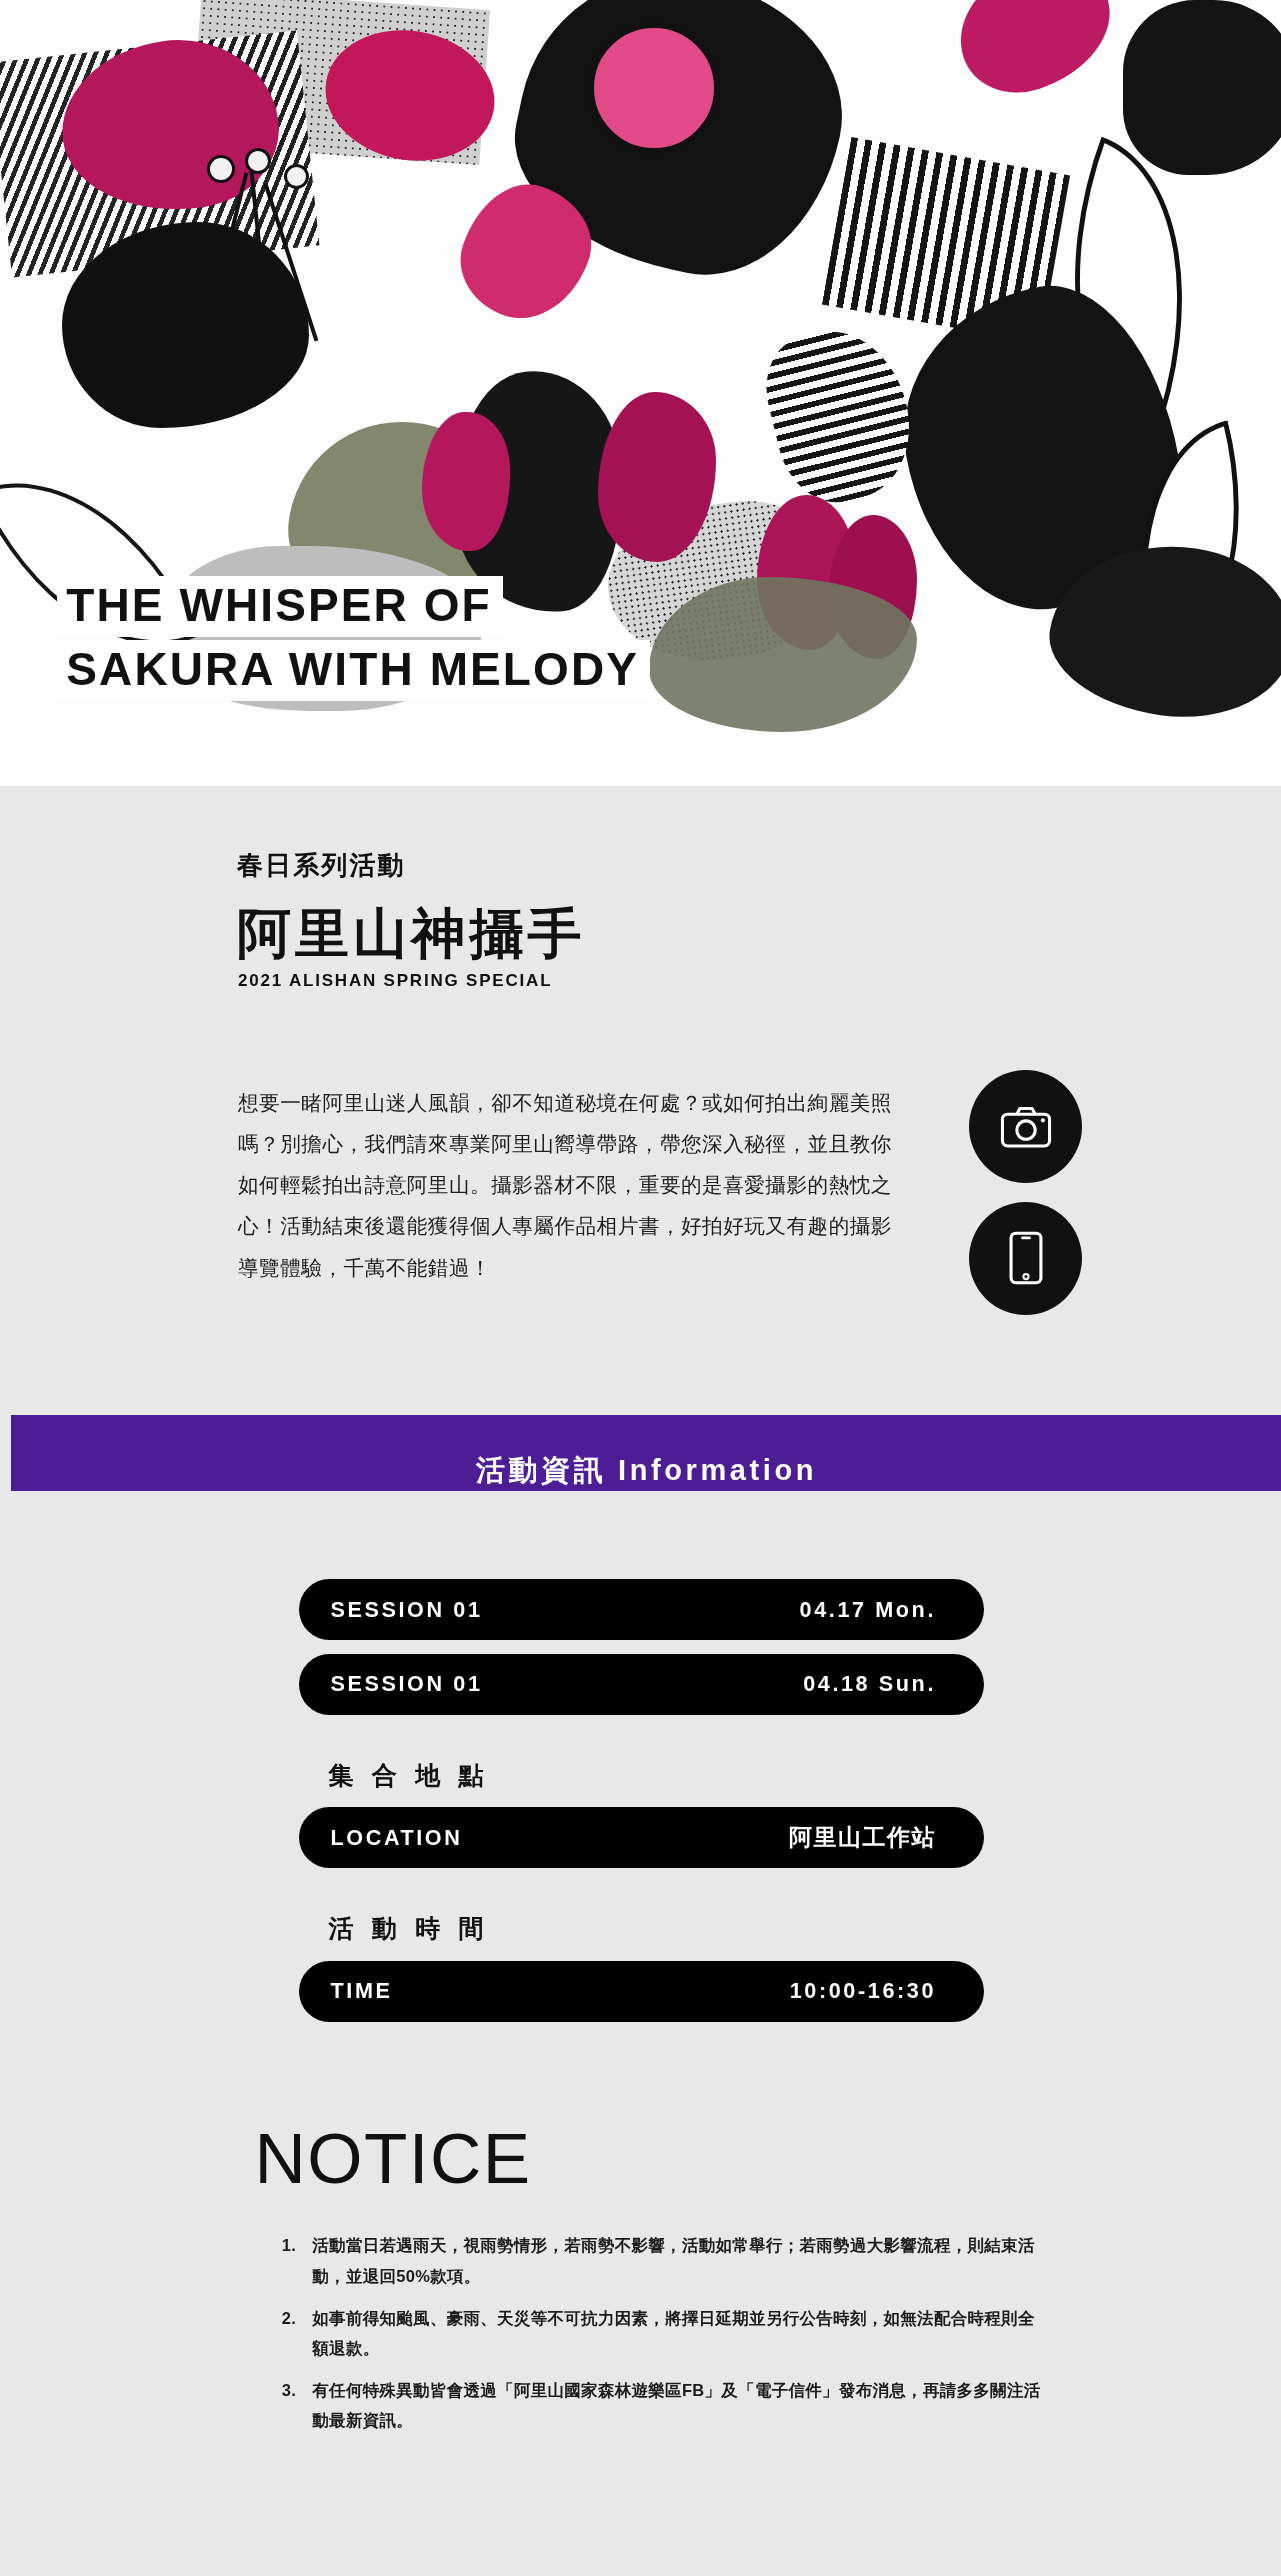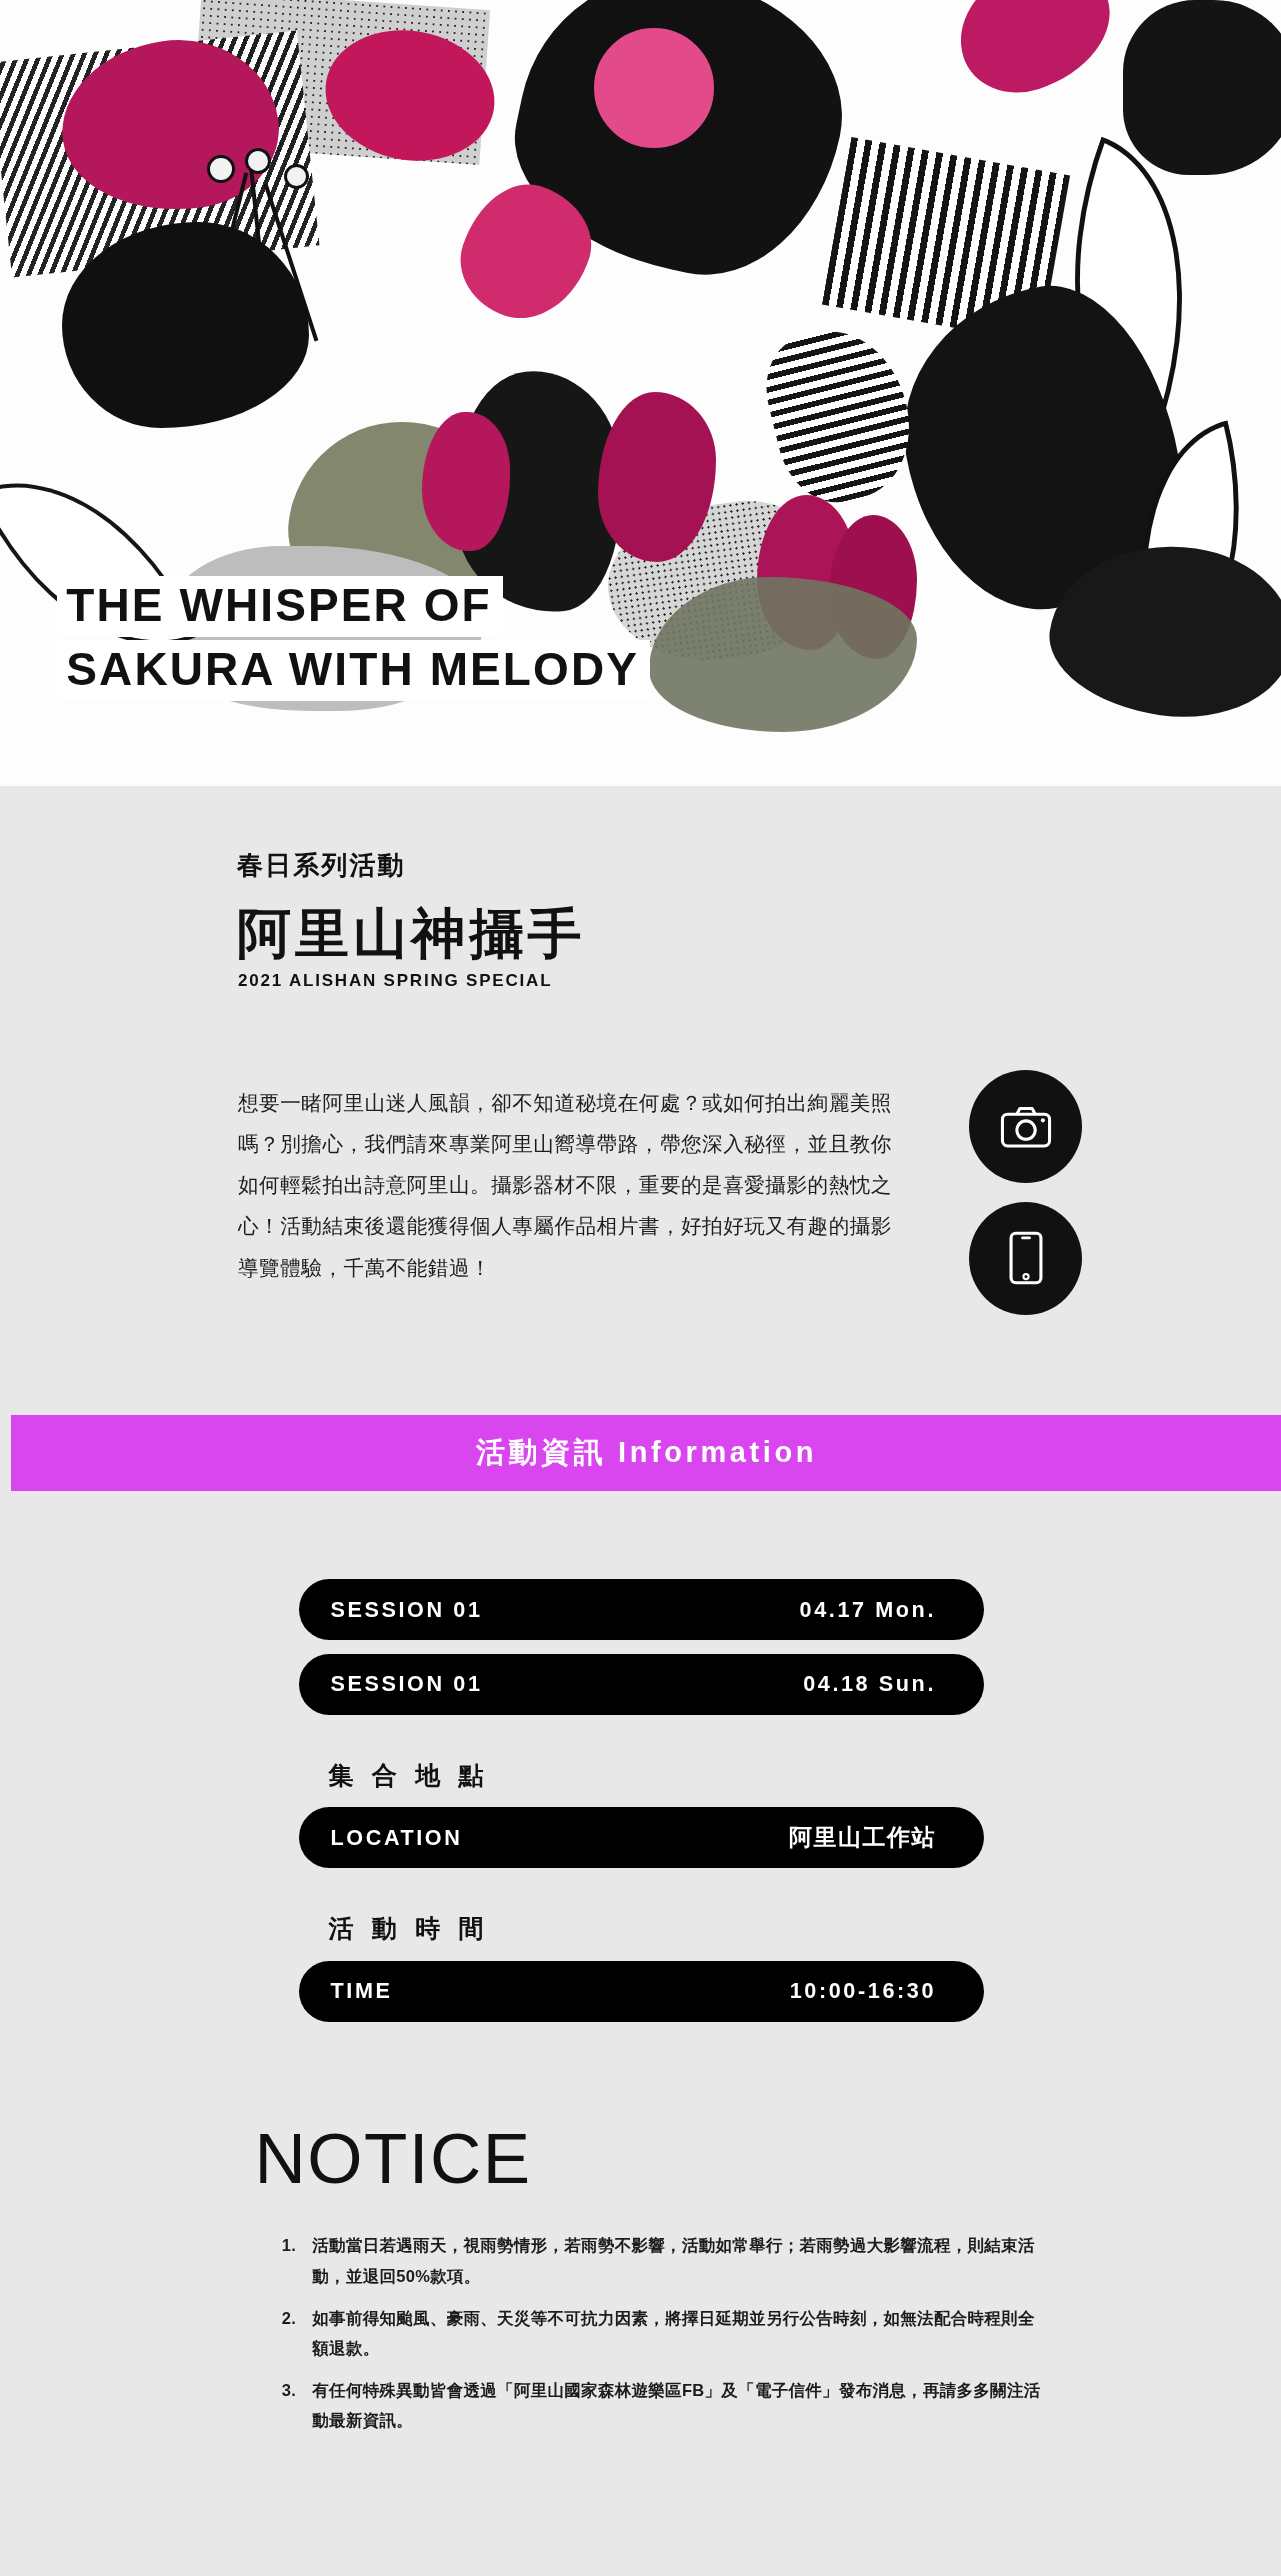--- a/index.html
+++ b/index.html
@@ -287,24 +287,24 @@
     background: #111111;
     display: flex;
     align-items: center;
     justify-content: center;
     margin-bottom: 18.5px;
   }
   .circle-icon svg { display:block; }
 
   
   .info-bar {
-    background: #d946ef;
+    background: #4c1d95;
     height: 76px;
     display: flex;
-    align-items: center;
+    align-items: flex-end;
     justify-content: center;
     margin-left: 11px;
   }
   .info-bar h2 {
     margin: 0;
     color: #ffffff;
     font-size: 29px;
     font-weight: 800;
     letter-spacing: 3.6px;
   }

